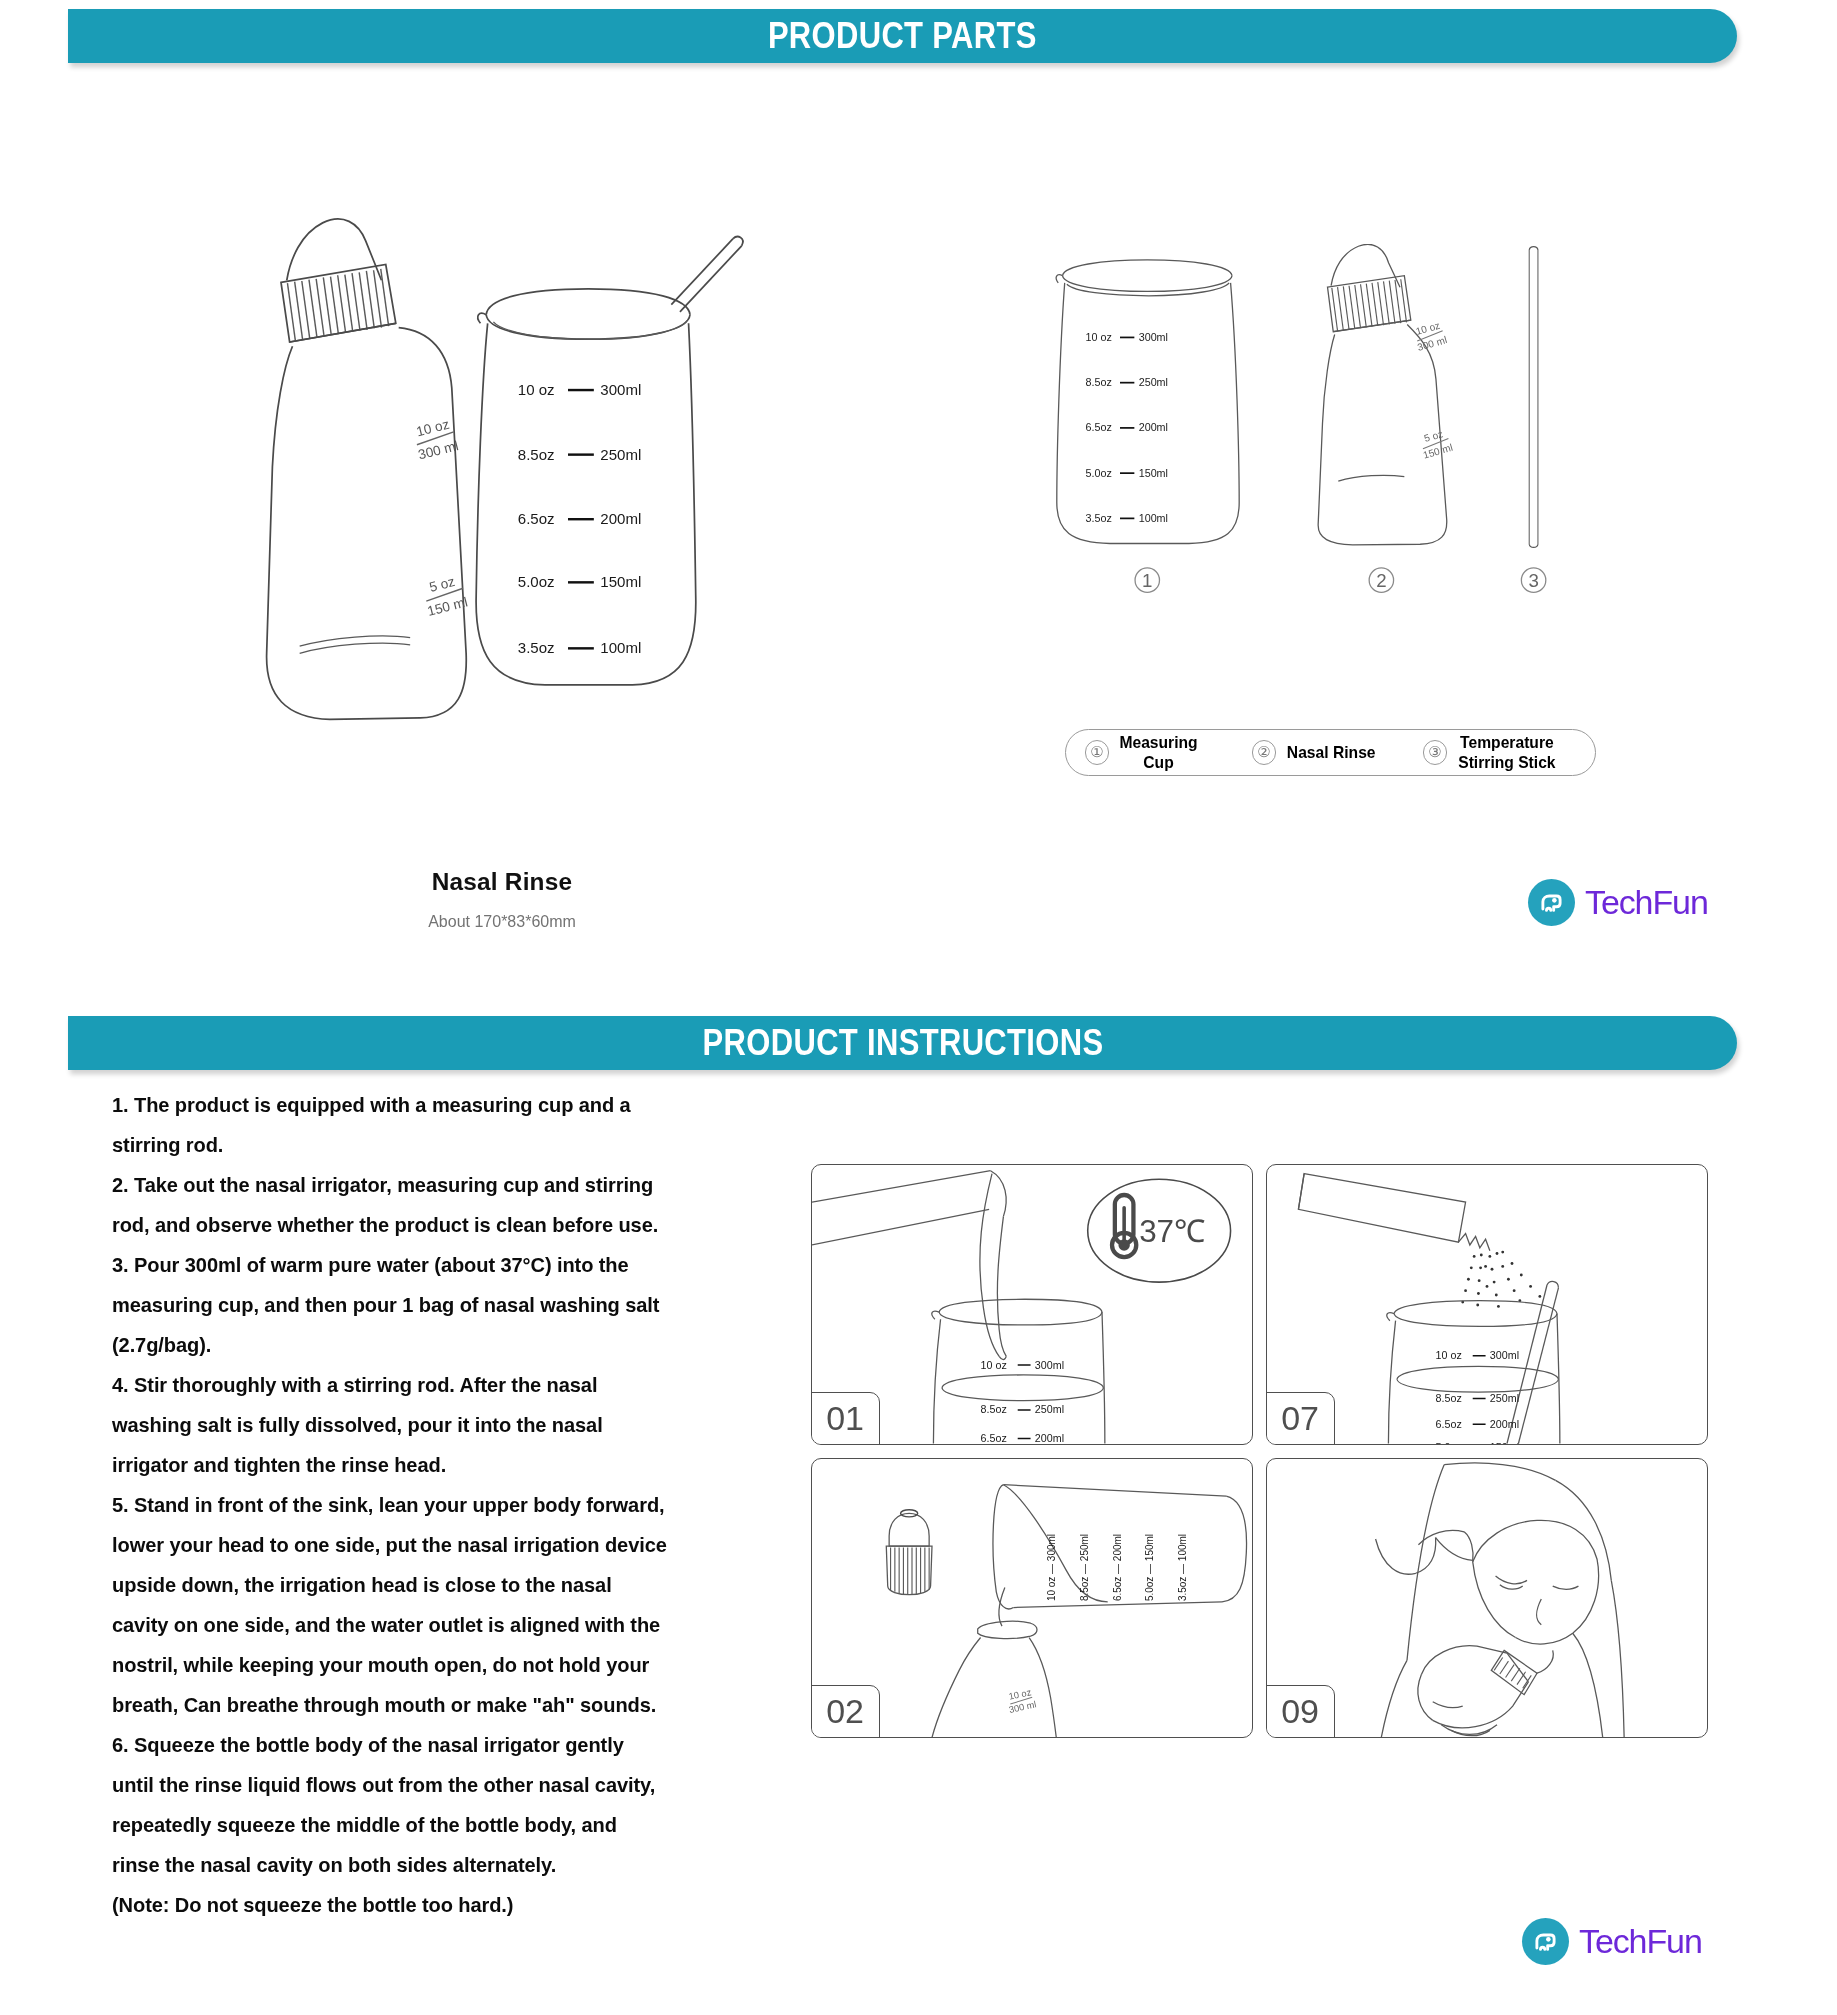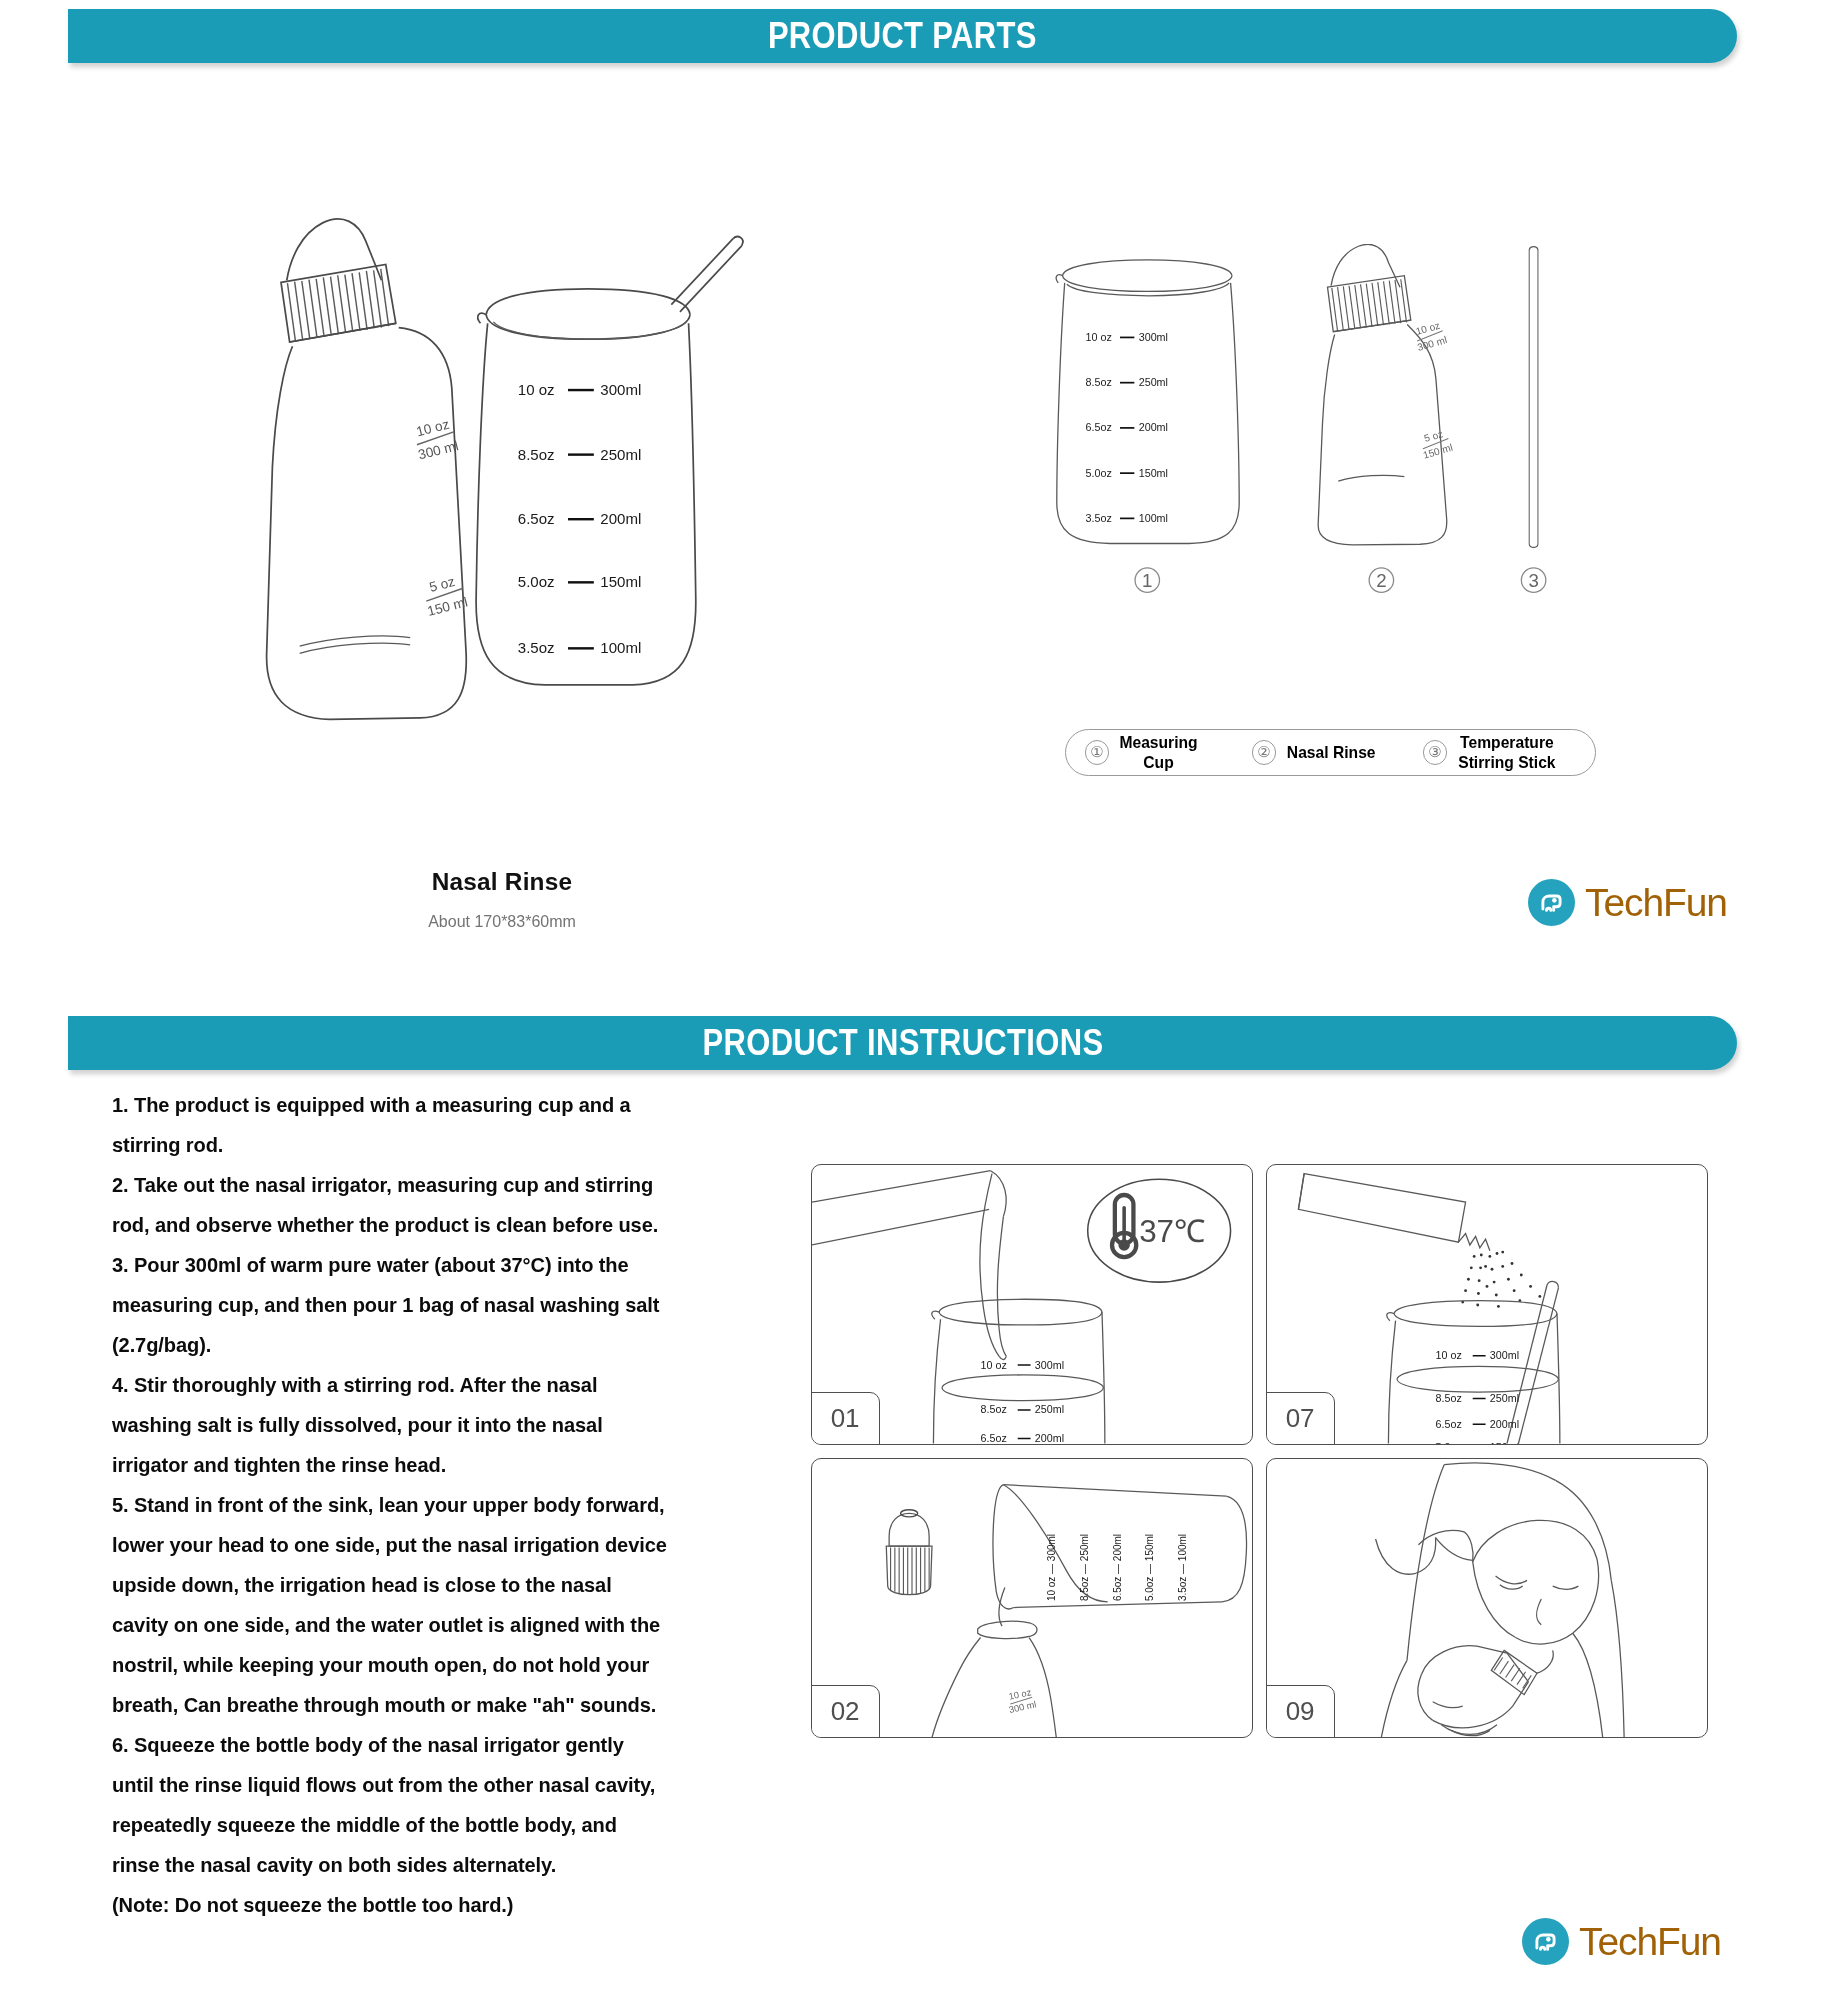--- a/index.html
+++ b/index.html
@@ -158,22 +158,22 @@
     gap: 10px;
   }
   .logo-badge {
     width: 47px; height: 47px;
     border-radius: 50%;
     background: #25a2bd;
     display: flex; align-items: center; justify-content: center;
     flex-shrink: 0;
   }
   .logo-text {
-    font-size: 39px;
-    color: #a16207;
+    font-size: 34px;
+    color: #6d28d9;
     letter-spacing: -1.1px;
     font-weight: normal;
   }
   #logo-parts { left: 1528px; top: 879px; }
   #logo-instructions { left: 1522px; top: 1918px; }
 
   
   #instructions-body {
     position: absolute;
     top: 1085px;
@@ -223,21 +223,21 @@
     left: -1.4px;
     bottom: -1.4px;
     width: 69px;
     height: 53px;
     border: 1.6px solid #4f4f4f;
     border-radius: 0 10px 0 8.6px;
     background: #fff;
     display: flex;
     align-items: center;
     justify-content: center;
-    font-size: 26px;
+    font-size: 34px;
     color: #4f4f4f;
     z-index: 5;
   }
   .panel-svg { position: absolute; inset: 0; width: 100%; height: 100%; }
 
   .temp-badge-text {
     font-family: "Liberation Sans", sans-serif;
     fill: #4a4a4a;
     font-size: 44px;
   }

